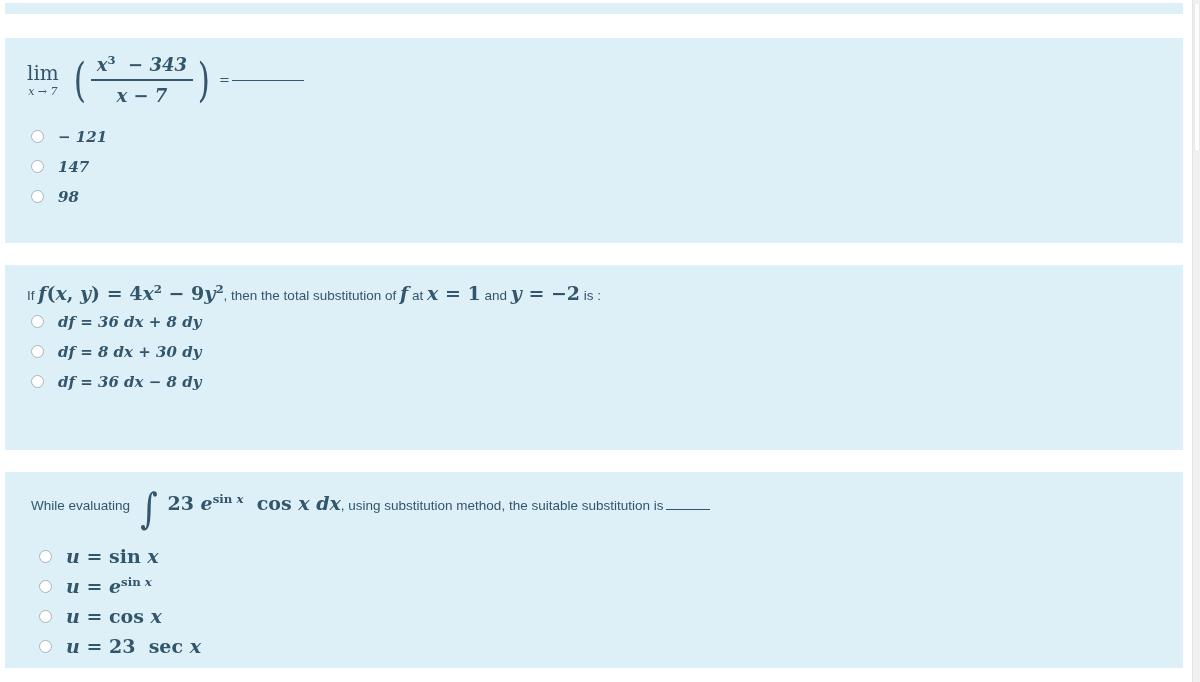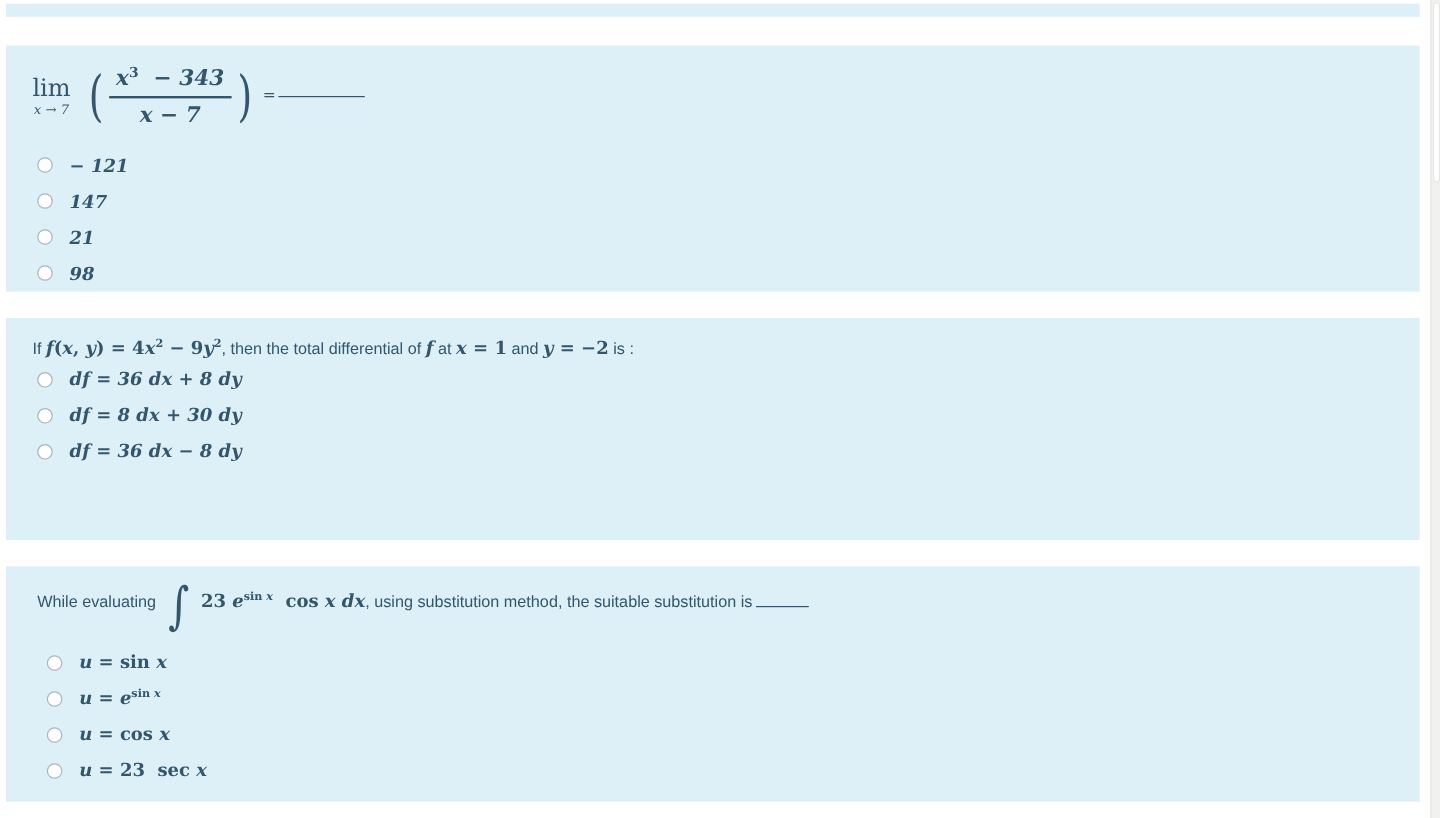--- a/index.html
+++ b/index.html
@@ -206,21 +206,21 @@
     color: #33566c;
     font-size: 15px;
     font-style: italic;
     font-weight: bold;
   }
 
   .inline-math {
     font-family: "DejaVu Serif", "Liberation Serif", serif;
     font-style: italic;
     font-weight: bold;
-    font-size: 15px;
+    font-size: 19px;
     color: #33566c;
   }
   .inline-math .rm { font-style: normal; }
 </style>
 </head>
 <body>
 
 <div class="page">
 
   <div class="card" style="top:3px; height:11px;"></div>
@@ -254,35 +254,31 @@
       <div class="option">
         <span class="radio"></span>
         <span class="option-label mathline">− 121</span>
       </div>
       <div class="option">
         <span class="radio"></span>
         <span class="option-label mathline">147</span>
       </div>
       <div class="option">
         <span class="radio"></span>
-        <span class="option-label mathline">21</span>
-      </div>
-      <div class="option">
-        <span class="radio"></span>
         <span class="option-label mathline">98</span>
       </div>
     </div>
   </div>
 
   <div class="card" style="top:265px; height:185px;">
 
     <div class="q-text" style="padding:15px 0 0 22px;">
       <span class="sf">If</span>
       <span class="inline-math">
-        f<span class="rm">(</span>x<span class="rm">,&nbsp;</span>y<span class="rm">)&nbsp;=&nbsp;</span><span class="rm">4</span>x<sup class="exp-up">2</sup><span class="rm">&nbsp;−&nbsp;9</span>y<sup class="exp-up">2</sup></span><span class="sf">, then the total differential of</span>
+        f<span class="rm">(</span>x<span class="rm">,&nbsp;</span>y<span class="rm">)&nbsp;=&nbsp;</span><span class="rm">4</span>x<sup class="exp-up">2</sup><span class="rm">&nbsp;−&nbsp;9</span>y<sup class="exp-up">2</sup></span><span class="sf">, then the total substitution of</span>
       <span class="inline-math">f</span>
       <span class="sf">at</span>
       <span class="inline-math"><span>x</span><span class="rm">&nbsp;=&nbsp;1</span></span>
       <span class="sf">and</span>
       <span class="inline-math"><span>y</span><span class="rm">&nbsp;=&nbsp;−2</span></span>
       <span class="sf">is :</span>
     </div>
 
     <div class="options" style="">
       <div class="option">

